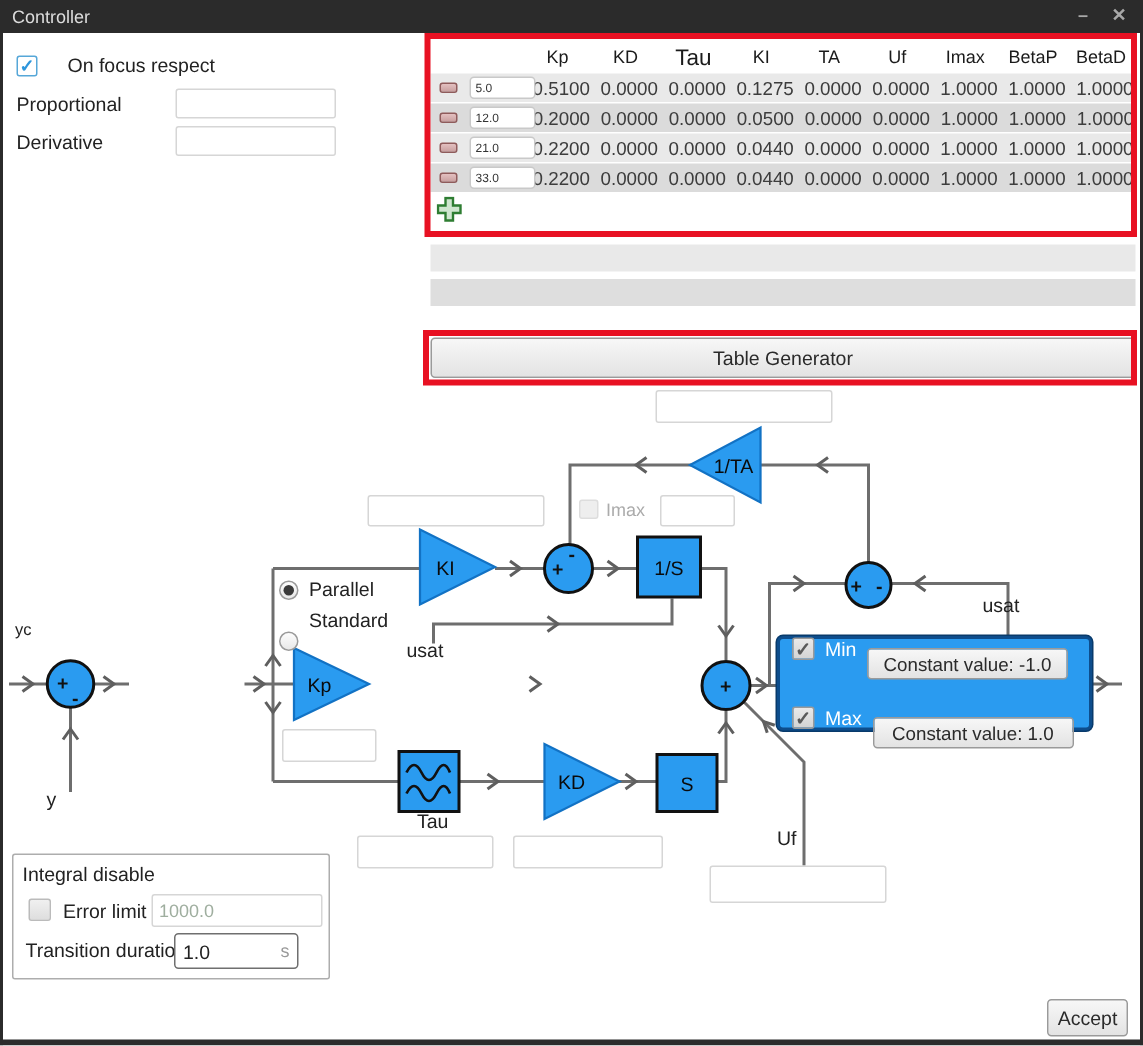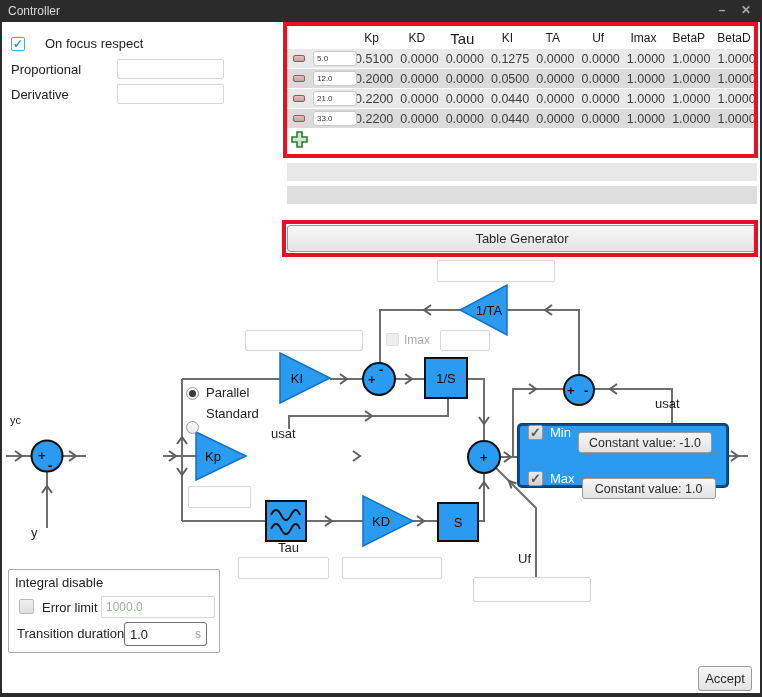--- a/index.html
+++ b/index.html
@@ -105,21 +105,21 @@
     <div class="td">0.5100</div>
     <div class="td">0.0000</div>
     <div class="td">0.0000</div>
     <div class="td">0.1275</div>
     <div class="td">0.0000</div>
     <div class="td">0.0000</div>
     <div class="td">1.0000</div>
     <div class="td">1.0000</div>
     <div class="td">1.0000</div>
   </div>
-  <div class="abs g-row even" style="left:287px;top:69px;width:470px;">
+  <div class="abs g-row even" style="left:287px;top:69px;width:470px;justify-content:space-between;">
     <div class="cell-handle">
         <div class="rm"></div>
       </div>
     <div class="cell-key">
         <input class="key-inp" value="12.0" style="">
       </div>
     <div class="td">0.2000</div>
     <div class="td">0.0000</div>
     <div class="td">0.0000</div>
     <div class="td">0.0500</div>
@@ -284,21 +284,21 @@
   <div class="abs lbl" style="left:655px;top:396px;">usat</div>
   <div class="abs lbl" style="left:518px;top:551px;">Uf</div>
   <div class="abs lbl" style="left:278px;top:540px;">Tau</div>
 
   <div class="abs group" style="left:8px;top:569px;width:210px;height:82px;">
     <div class="abs lbl" style="left:6px;top:5px;">Integral disable</div>
     <div class="abs cb cb-empty" style="left:10px;top:29px;"></div>
     <div class="abs lbl" style="left:33px;top:30px;">Error limit</div>
     <input class="abs inp" style="left: 92px; top: 26px; width: 114px; height: 22px; color: rgb(159, 174, 159);" value="1000.0">
     <div class="abs lbl" style="left:8px;top:56px;">Transition duration</div>
-    <div class="abs" style="left:115px;top:52px;width:83px;height:24px;border:1px solid #6f6f6f;border-radius:3px;background:#fff;box-sizing:border-box;display:flex;align-items:center;gap:8px;">
+    <div class="abs" style="left:107px;top:52px;width:83px;height:24px;border:1px solid #6f6f6f;border-radius:3px;background:#fff;box-sizing:border-box;display:flex;align-items:center;gap:8px;">
       <span style="font-size:13px;color:#222;padding-left:5px;flex:1;">1.0</span>
       <span style="font-size:12px;color:#9a9a9a;padding-right:5px;">s</span>
     </div>
   </div>
 
   <div class="abs btn" style="left:698px;top:666px;width:54px;height:25px;">Accept</div>
 
   <div class="abs anno" style="left:283px;top:22px;width:475px;height:136px;"></div>
   <div class="abs anno" style="left:282px;top:220px;width:476px;height:37px;"></div>
 

